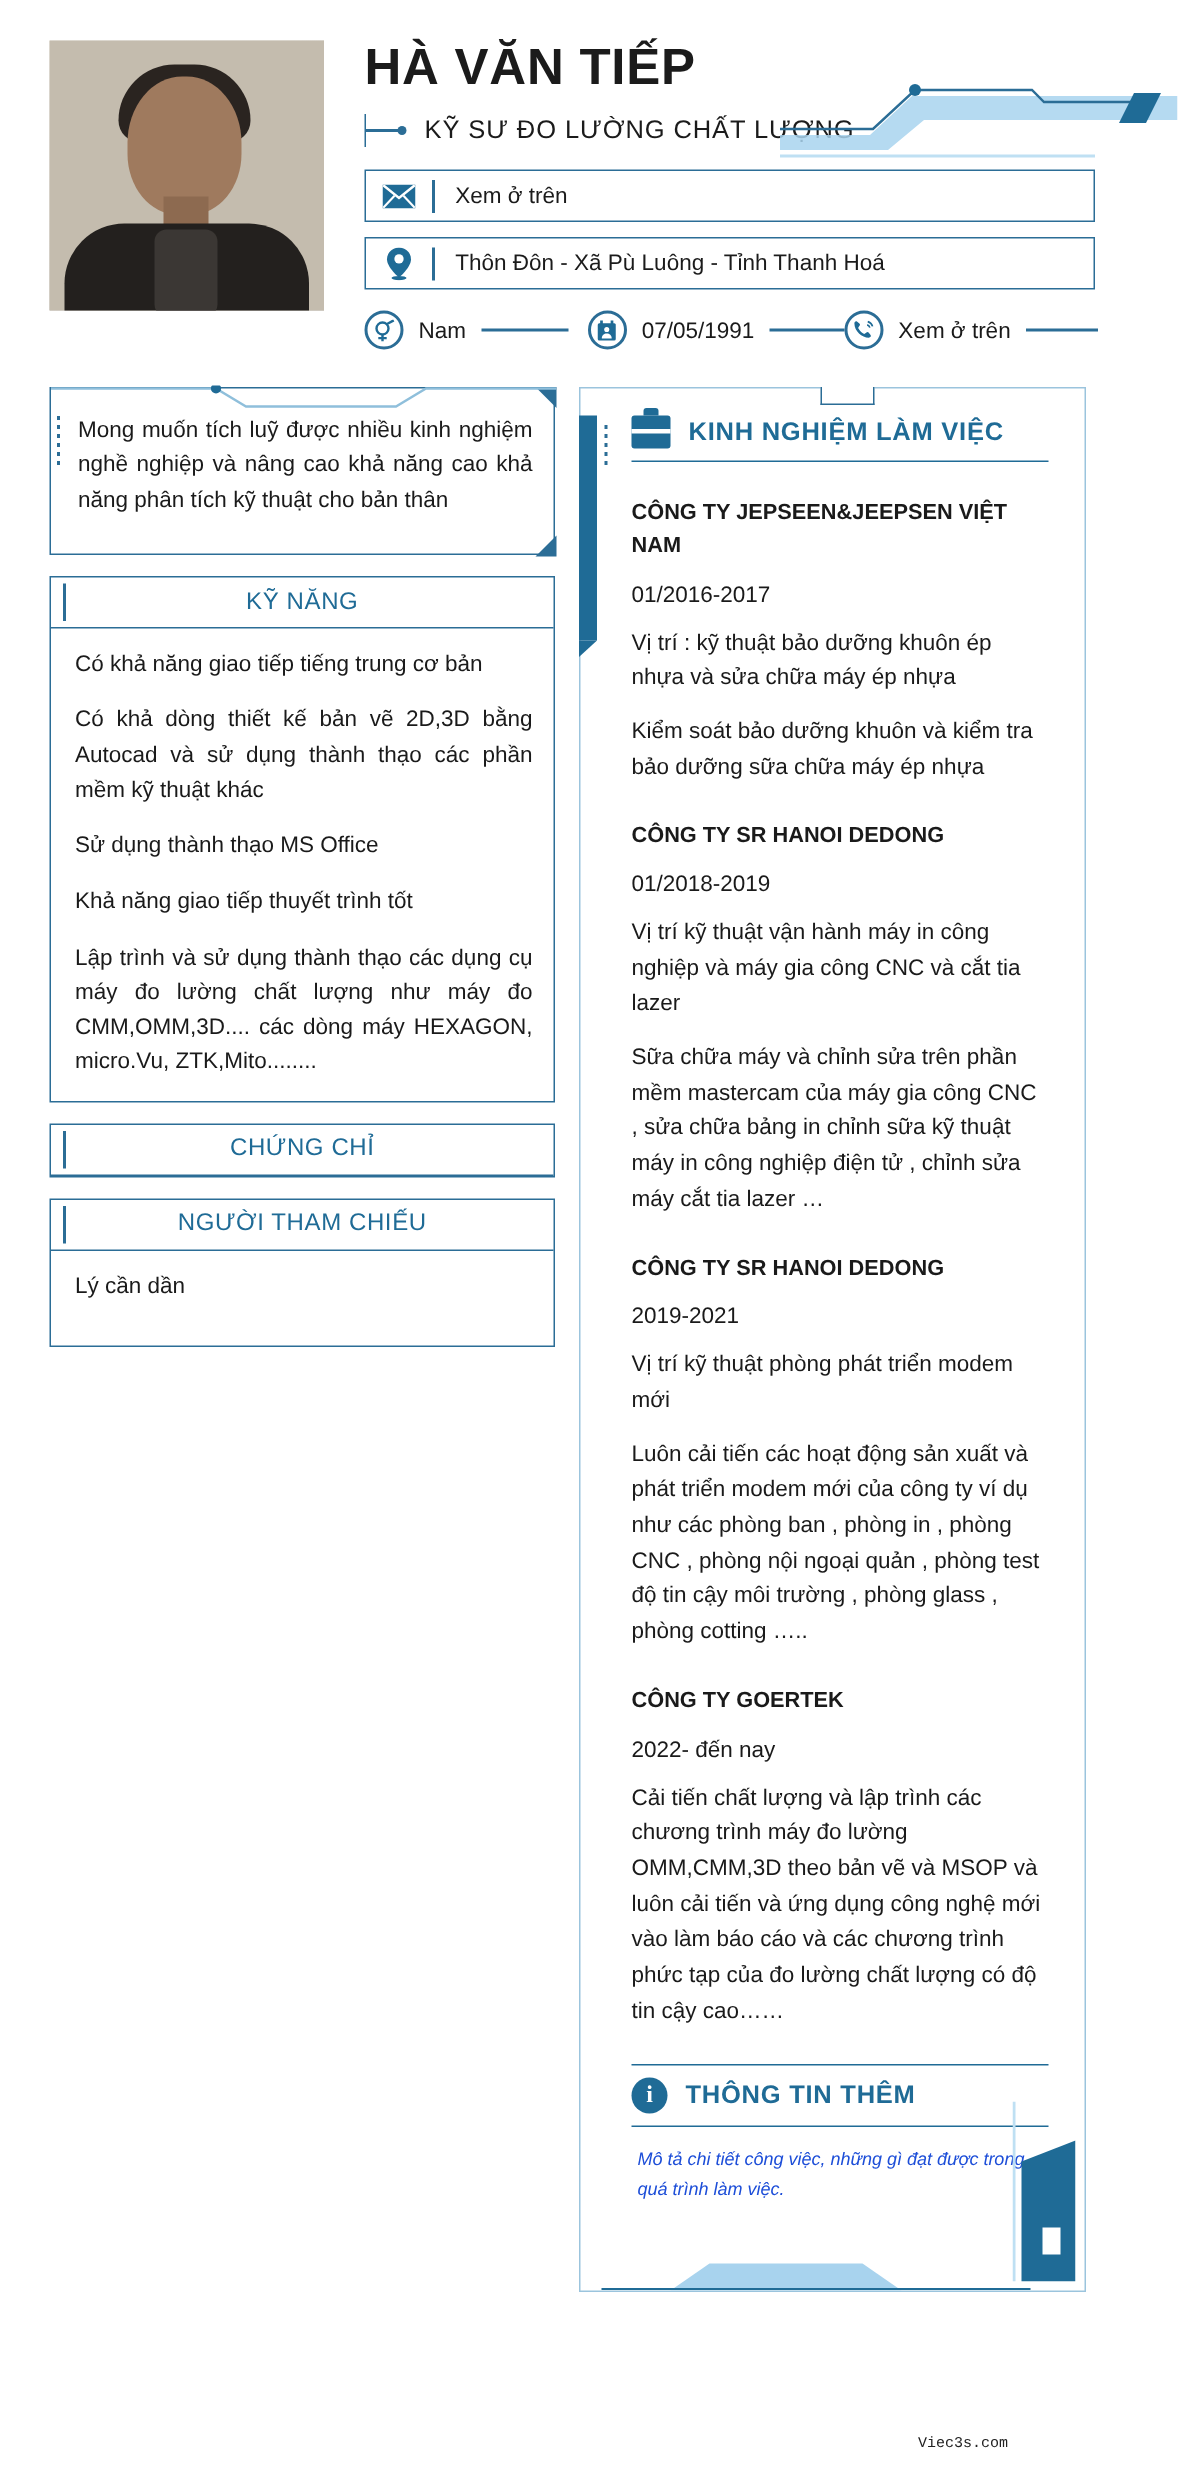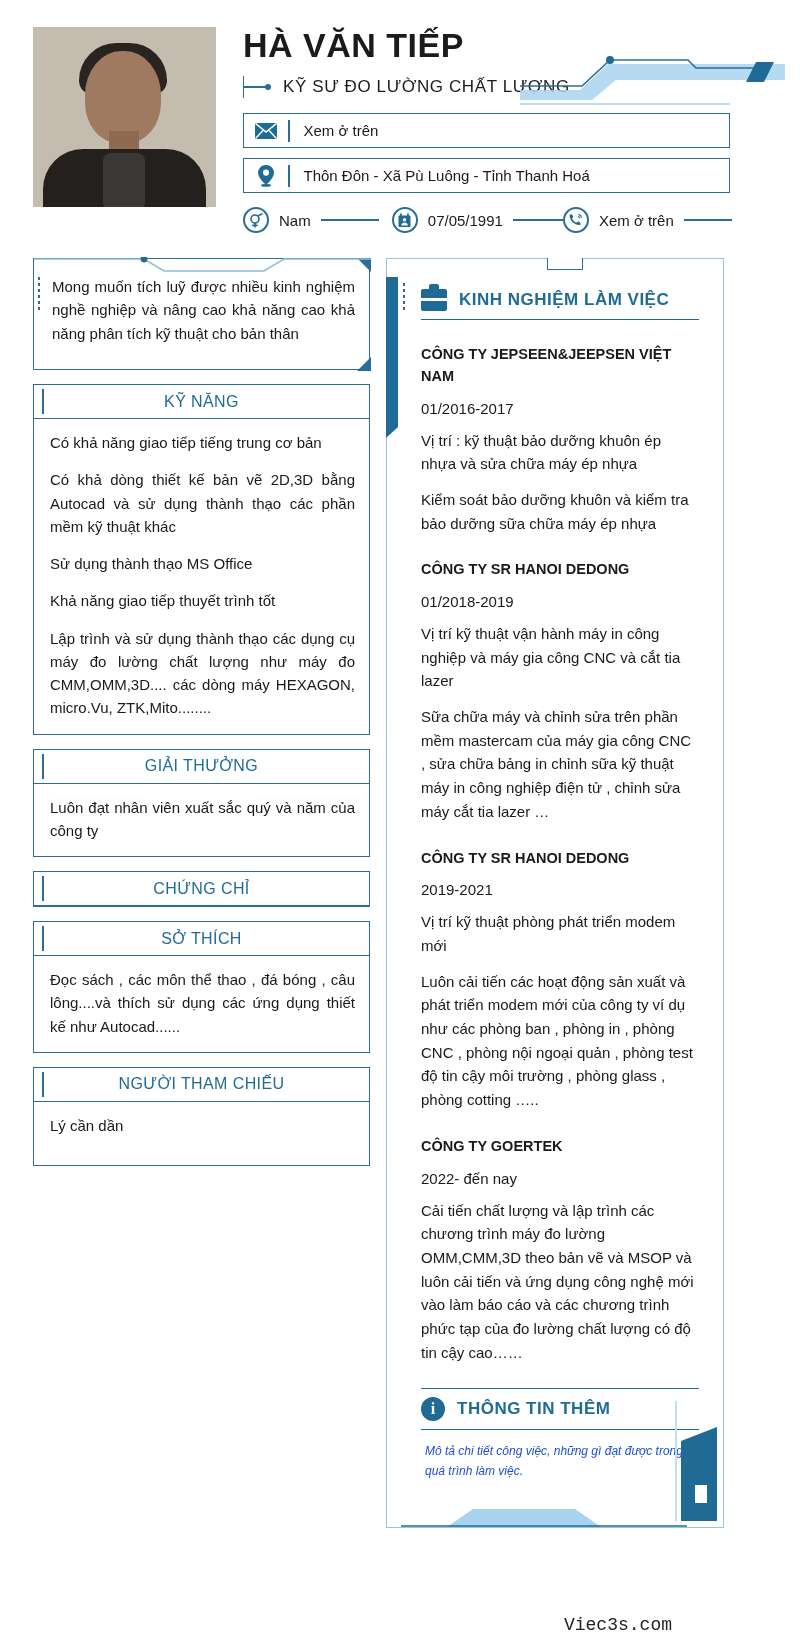--- a/index.html
+++ b/index.html
@@ -103,21 +103,21 @@
     content:""; position:absolute; left:8px; top:4px; bottom:4px; width:2px; background:#2b6d96;
   }
   .sec .sec-title {
     font-size:16px; font-weight:normal; color:#1f6b96; letter-spacing:.4px;
   }
   .sec .sec-body { padding:12px 14px 14px 16px; }
   .sec .sec-body p { margin:0 0 14px 0; font-size:15px; line-height:1.55; text-align:justify; }
   .sec .sec-body p:last-child { margin-bottom:0; }
   .sec .sec-body p.nojust { text-align:left; }
   .exp-frame {
-    border:1.5px solid #9bc4dd; padding:12px 0 26px 0; position:relative; background:#fff;
+    border:1.5px solid #9bc4dd; padding:0 0 26px 0; position:relative; background:#fff;
     min-height:1270px;
   }
   .exp-blue-bar {
     position:absolute; left:-1.5px; top:18px; width:12px; height:150px;
     background:#1f6b96;
   }
   .exp-blue-bar::after {
     content:""; position:absolute; left:0; bottom:-11px; width:0; height:0;
     border-left:12px solid #1f6b96; border-bottom:11px solid transparent;
   }
@@ -166,21 +166,21 @@
     display:flex; align-items:center; justify-content:center; font-weight:bold; font-size:16px;
     font-family:"Liberation Serif", serif; flex:none;
   }
 
   
   .deco-br { position:absolute; right:6px; bottom:6px; width:42px; height:120px; }
   .deco-bottom { position:absolute; left:0; bottom:0; width:100%; height:30px; }
 
   .footer {
     position:absolute; right:24px; bottom:14px;
-    font-family:"Liberation Mono", monospace; font-size:18px; color:#222;
+    font-family:"Liberation Mono", monospace; font-size:10px; color:#222;
   }
 </style>
 </head>
 <body>
 
 <div class="page">
 
   <div class="header">
 
     <div class="photo">
@@ -301,43 +301,27 @@
       </div>
       <div class="sec-body">
         <p>Có khả năng giao tiếp tiếng trung cơ bản</p>
         <p>Có khả dòng thiết kế bản vẽ 2D,3D bằng Autocad và sử dụng thành thạo các phần mềm kỹ thuật khác</p>
         <p class="nojust">Sử dụng thành thạo MS Office</p>
         <p class="nojust">Khả năng giao tiếp thuyết trình tốt</p>
         <p>Lập trình và sử dụng thành thạo các dụng cụ máy đo lường chất lượng như máy đo CMM,OMM,3D.... các dòng máy HEXAGON, micro.Vu, ZTK,Mito........</p>
       </div>
     </div>
 
-    <div class="sec">
-      <div class="sec-head">
-        <span class="sec-title">GIẢI THƯỞNG</span>
-      </div>
-      <div class="sec-body">
-        <p>Luôn đạt nhân viên xuất sắc quý và năm của công ty</p>
-      </div>
-    </div>
 
     <div class="sec">
       <div class="sec-head">
         <span class="sec-title">CHỨNG CHỈ</span>
       </div>
     </div>
 
-    <div class="sec">
-      <div class="sec-head">
-        <span class="sec-title">SỞ THÍCH</span>
-      </div>
-      <div class="sec-body">
-        <p>Đọc sách , các môn thể thao , đá bóng , câu lông....và thích sử dụng các ứng dụng thiết kế như Autocad......</p>
-      </div>
-    </div>
 
     <div class="sec">
       <div class="sec-head">
         <span class="sec-title">NGƯỜI THAM CHIẾU</span>
       </div>
       <div class="sec-body" style="padding-bottom:28px;">
         <p class="nojust">Lý cần dần</p>
       </div>
     </div>
 

